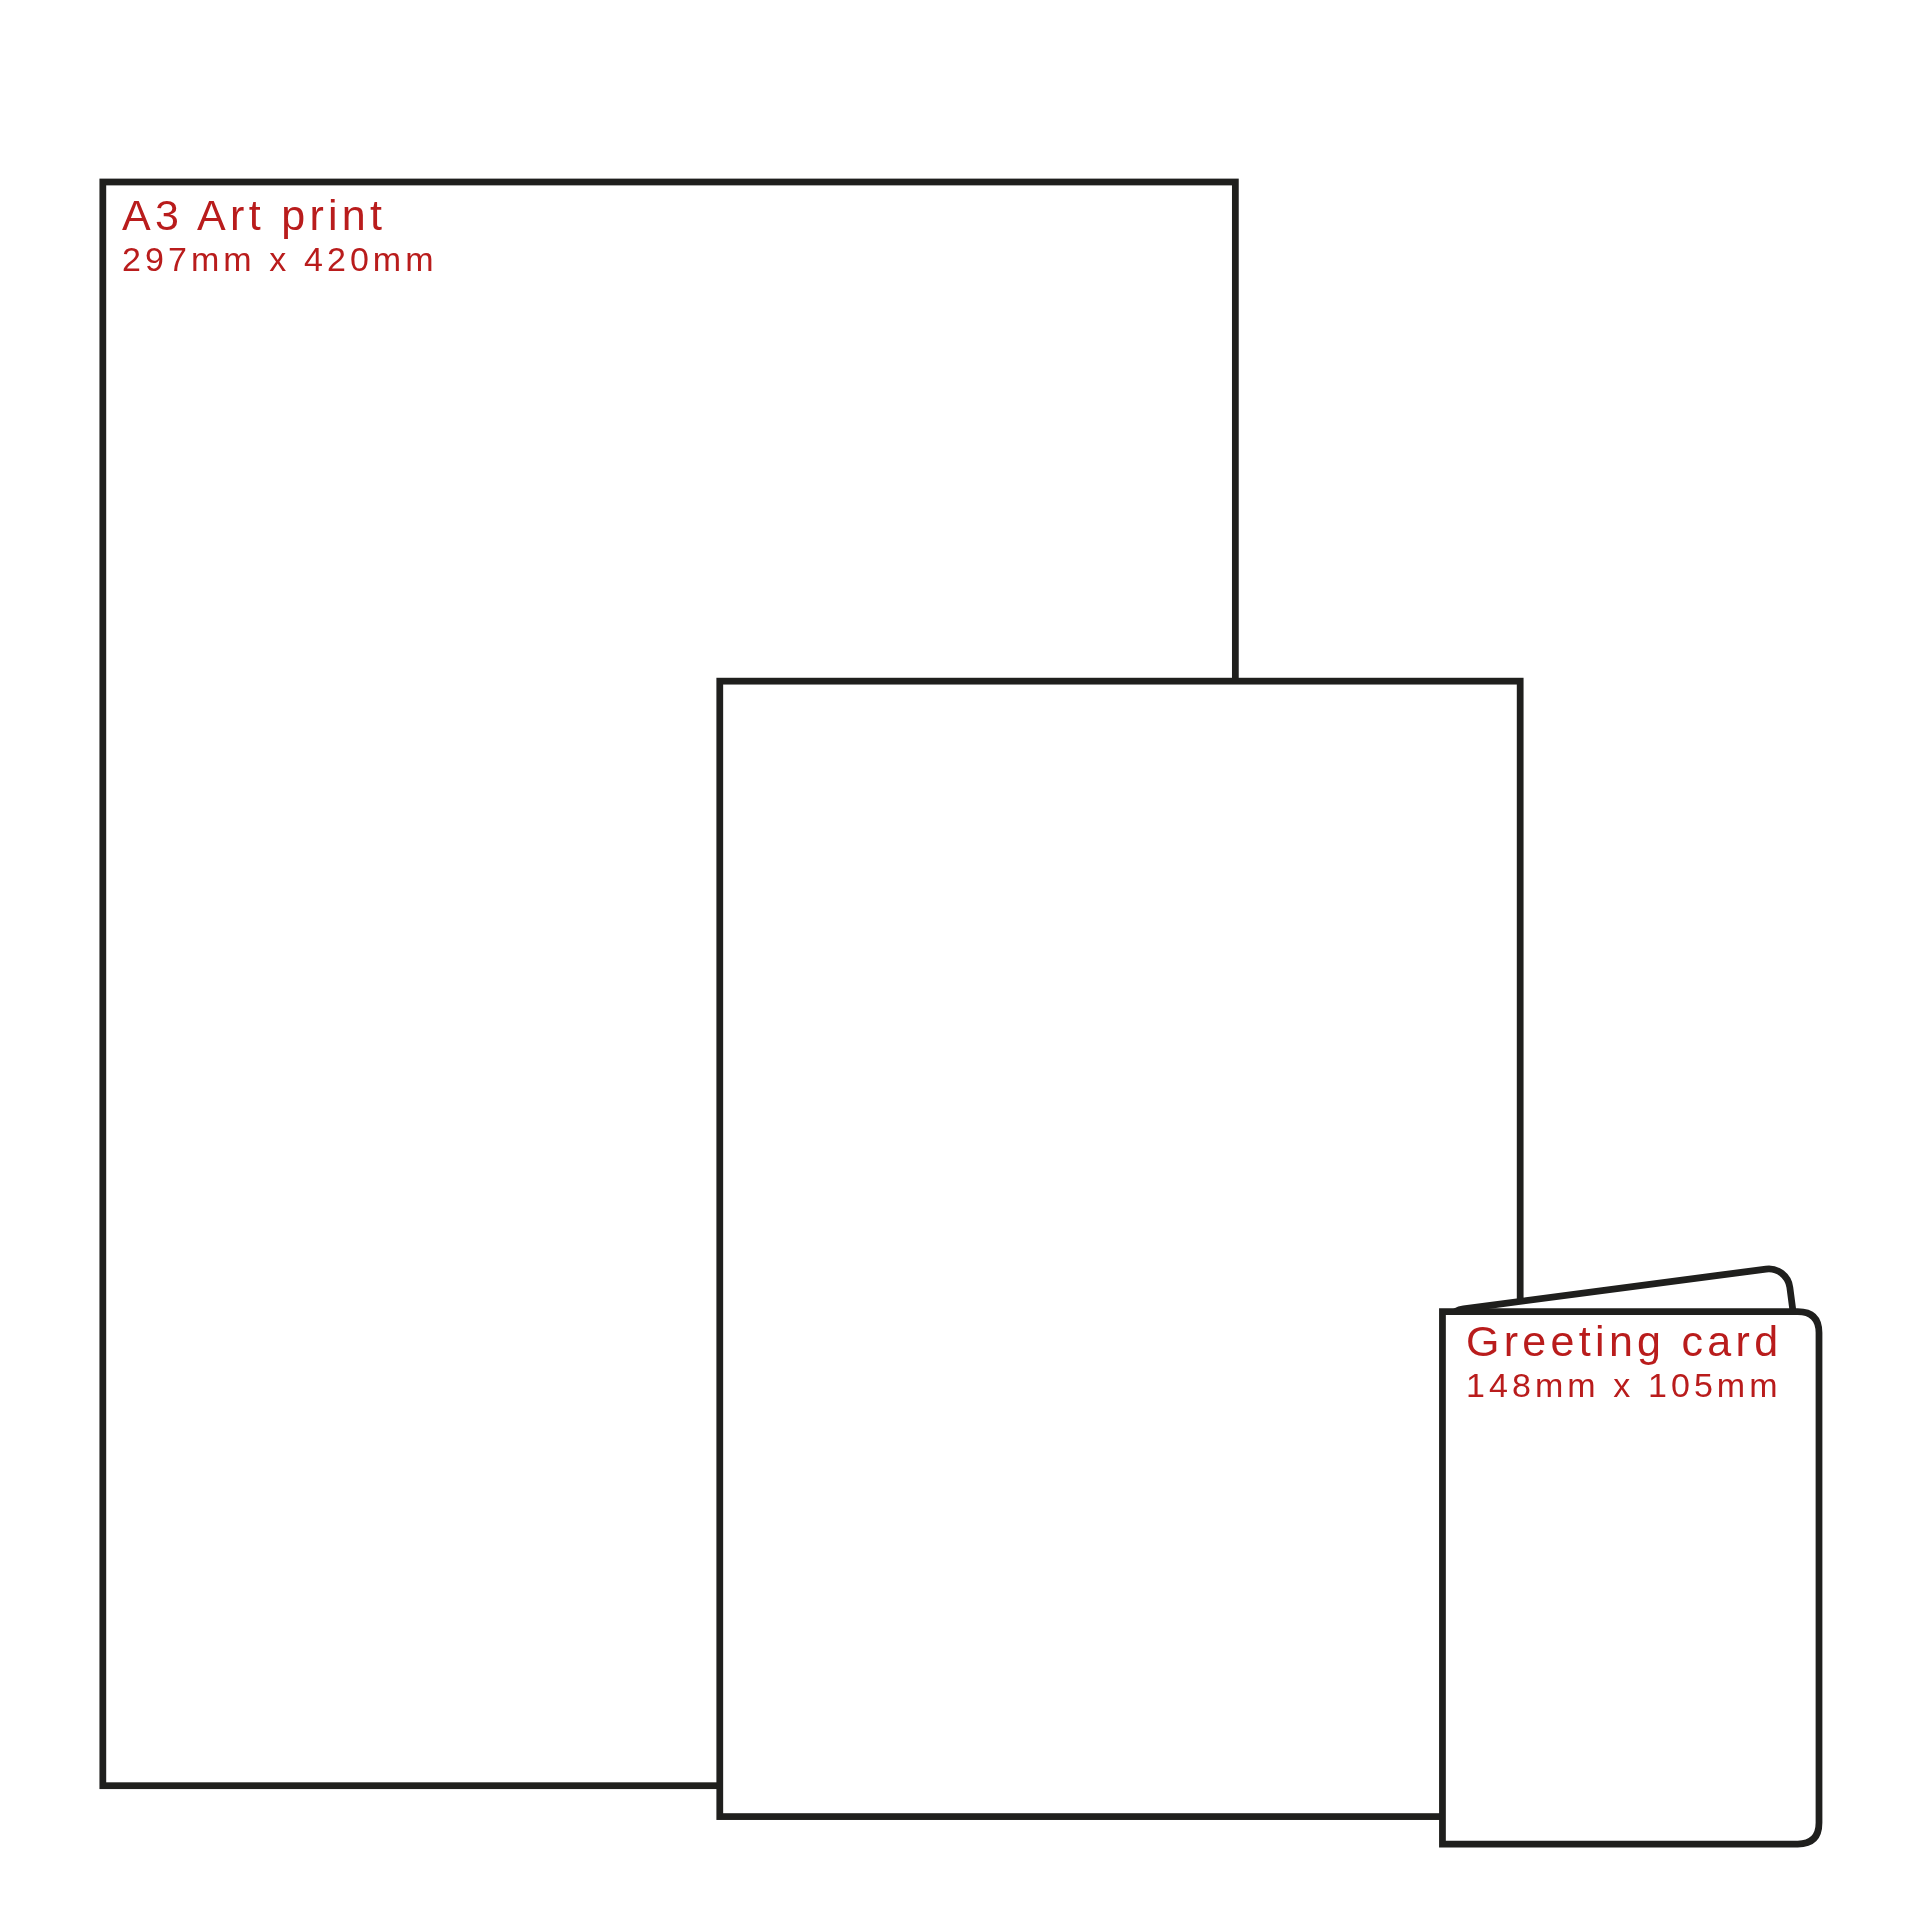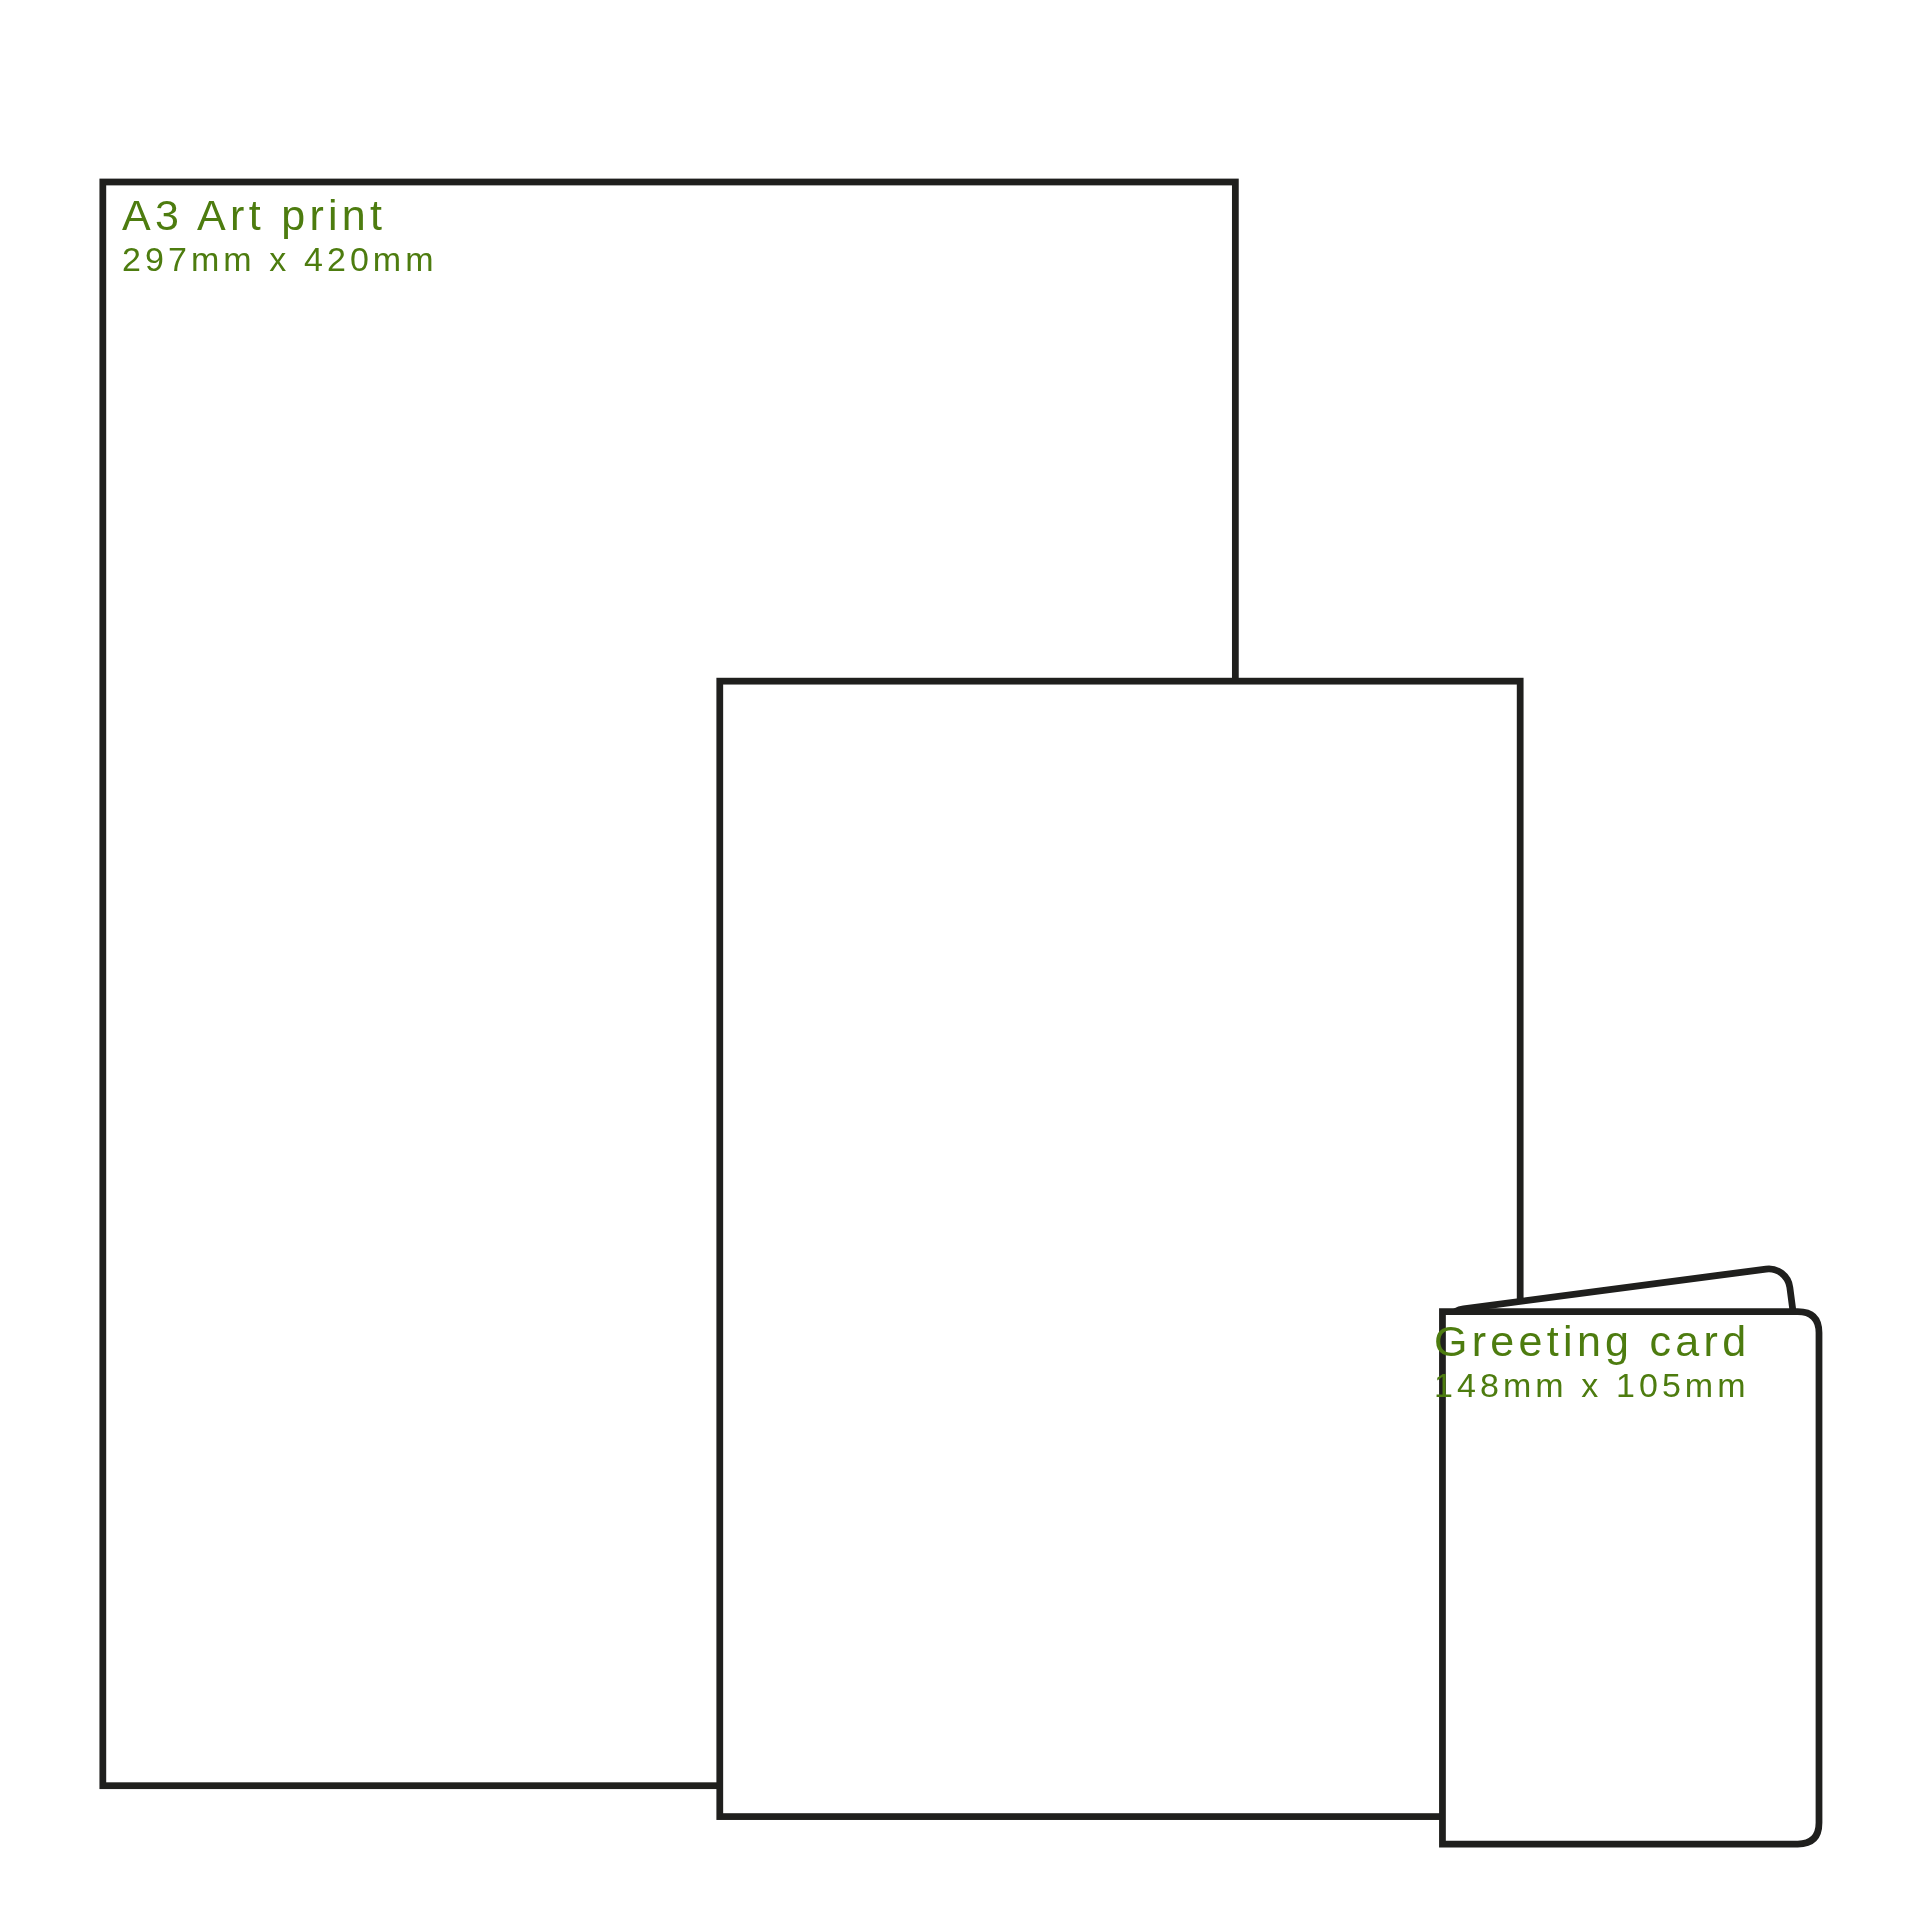--- a/index.html
+++ b/index.html
@@ -20,39 +20,39 @@
   .canvas svg {
     position: absolute;
     left: 0;
     top: 0;
     width: 1931px;
     height: 1931px;
     display: block;
   }
   .size-label {
     position: absolute;
-    color: #4d7c0f;
+    color: #b91c1c;
     font-weight: 300;
     white-space: nowrap;
     pointer-events: none;
   }
   .size-label .title {
     font-size: 43px;
     line-height: 1.06;
     letter-spacing: 0.10em;
   }
   .size-label .dims {
     font-size: 34px;
     line-height: 1.0;
     letter-spacing: 0.12em;
     margin-top: 3.9px;
   }
   #label-a3 { left: 122px; top: 193px; }
   #label-a4 { left: 736px; top: 691px; }
-  #label-card { left: 1434px; top: 1319px; }
+  #label-card { left: 1466px; top: 1319px; }
 </style>
 </head>
 <body>
 
 <div class="canvas">
 
   <svg viewBox="0 0 2000 2000" aria-hidden="true">
 
     <rect x="106.5" y="188.5" width="1173" height="1661" fill="#ffffff" stroke="#1f1f1d" stroke-width="7"></rect>
 

